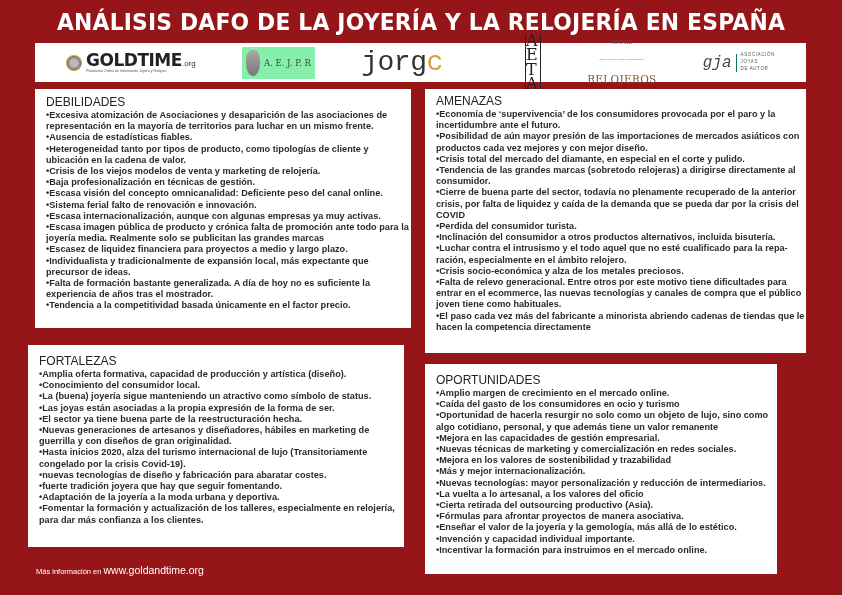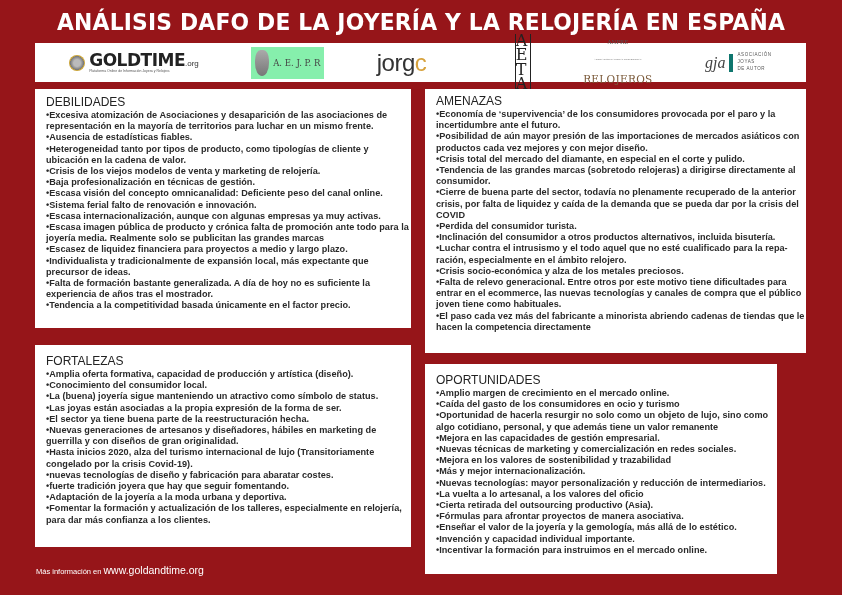--- a/index.html
+++ b/index.html
@@ -25,48 +25,48 @@
   }
   .logo { display: flex; align-items: center; gap: 4px; height: 100%; }
   .logo-goldtime .gt-main { font-weight: bold; font-size: 17px; color: #222; font-family: "DejaVu Sans", sans-serif; letter-spacing: -0.5px; }
   .logo-goldtime .gt-org { font-size: 8px; color: #333; }
   .logo-goldtime .gt-sub { font-size: 3.5px; color: #555; display:block; margin-top: 1px; }
   .gt-stack { display: flex; flex-direction: column; line-height: 1; }
   .gear { width: 16px; height: 16px; border-radius: 50%; background: radial-gradient(circle, #bbb 30%, #777 60%, #c9a43a 62%); }
   .logo-aejpr { background: #86efac; padding: 0 4px; height: 32px; text-align: right; }
   .logo-aejpr .crest { width: 14px; height: 26px; background: linear-gradient(#aaa,#777); border-radius: 40% 40% 50% 50%; }
   .logo-aejpr .txt { font-family: "DejaVu Serif", serif; font-size: 8.5px; color: #444; }
-  .logo-jorgc .j { font-family: Liberation Sans, sans-serif; font-size: 24px; color: #333; letter-spacing: -0.5px; }
+  .logo-jorgc .j { font-family: Liberation Mono, monospace; font-size: 28px; color: #333; letter-spacing: -0.5px; }
   .logo-jorgc .c { color: #d7a23c; }
   .logo-jorgc .small { font-size: 3px; color: #c9a04a; width: 32px; line-height: 1.3; }
   .logo-aeta .mono { font-family: "DejaVu Serif", serif; font-size: 16px; line-height: 0.9; color: #222; text-align: left; width: 16px; border-left: 1px solid #222; border-right: 1px solid #222; }
   .logo-anpre { flex-direction: column; justify-content: center; gap: 12px; line-height: 1; }
   .logo-anpre .top { font-family: "DejaVu Serif", serif; font-size: 5.5px; color: #555; }
   .logo-anpre .mid { font-size: 2.5px; color: #777; margin: 1px 0; }
   .logo-anpre .big { font-family: "DejaVu Serif", serif; font-size: 10.5px; color: #7b5a3a; letter-spacing: 0.3px; }
-  .logo-gja .script { font-family: Liberation Serif, serif; font-style: italic; font-size: 16px; color: #444; padding-right: 4px; border-right: 4px solid #0f766e; }
+  .logo-gja .script { font-family: Liberation Mono, monospace; font-style: italic; font-size: 16px; color: #444; padding-right: 4px; border-right: 1px solid #0f766e; }
   .logo-gja .lines { font-size: 4.5px; color: #555; letter-spacing: 0.6px; line-height: 1.5; }
 
   .box {
     position: absolute; background: #fff;
     padding: 6px 0 0 11px;
   }
   .box h2 {
     font-family: "Liberation Sans", sans-serif;
     font-weight: normal; font-size: 12px; color: #222;
     line-height: 13px; margin-bottom: 1px;
   }
   .box ul { list-style: none; font-weight: bold; }
   .box li {
     font-size: 9.15px; line-height: 11.2px; color: #2a2a2a;
     letter-spacing: 0.02px;
   }
   .box li::before { content: "\2022 "; }
   #debilidades { left: 35px; top: 89px; width: 376px; height: 239px; padding-top: 7px; }
-  #fortalezas { left: 35px; top: 345px; width: 376px; height: 202px; padding-top: 10px; }
+  #fortalezas { left: 28px; top: 345px; width: 376px; height: 202px; padding-top: 10px; }
   #amenazas { left: 425px; top: 89px; width: 381px; height: 264px; padding-top: 6px; }
   #oportunidades { left: 425px; top: 364px; width: 352px; height: 210px; padding-top: 10px; }
   .footer {
     position: absolute; left: 36px; top: 564px; color: #fff;
     font-size: 7.5px; white-space: nowrap;
   }
   .footer .url { font-size: 10.5px; }
 </style>
 </head>
 <body>

